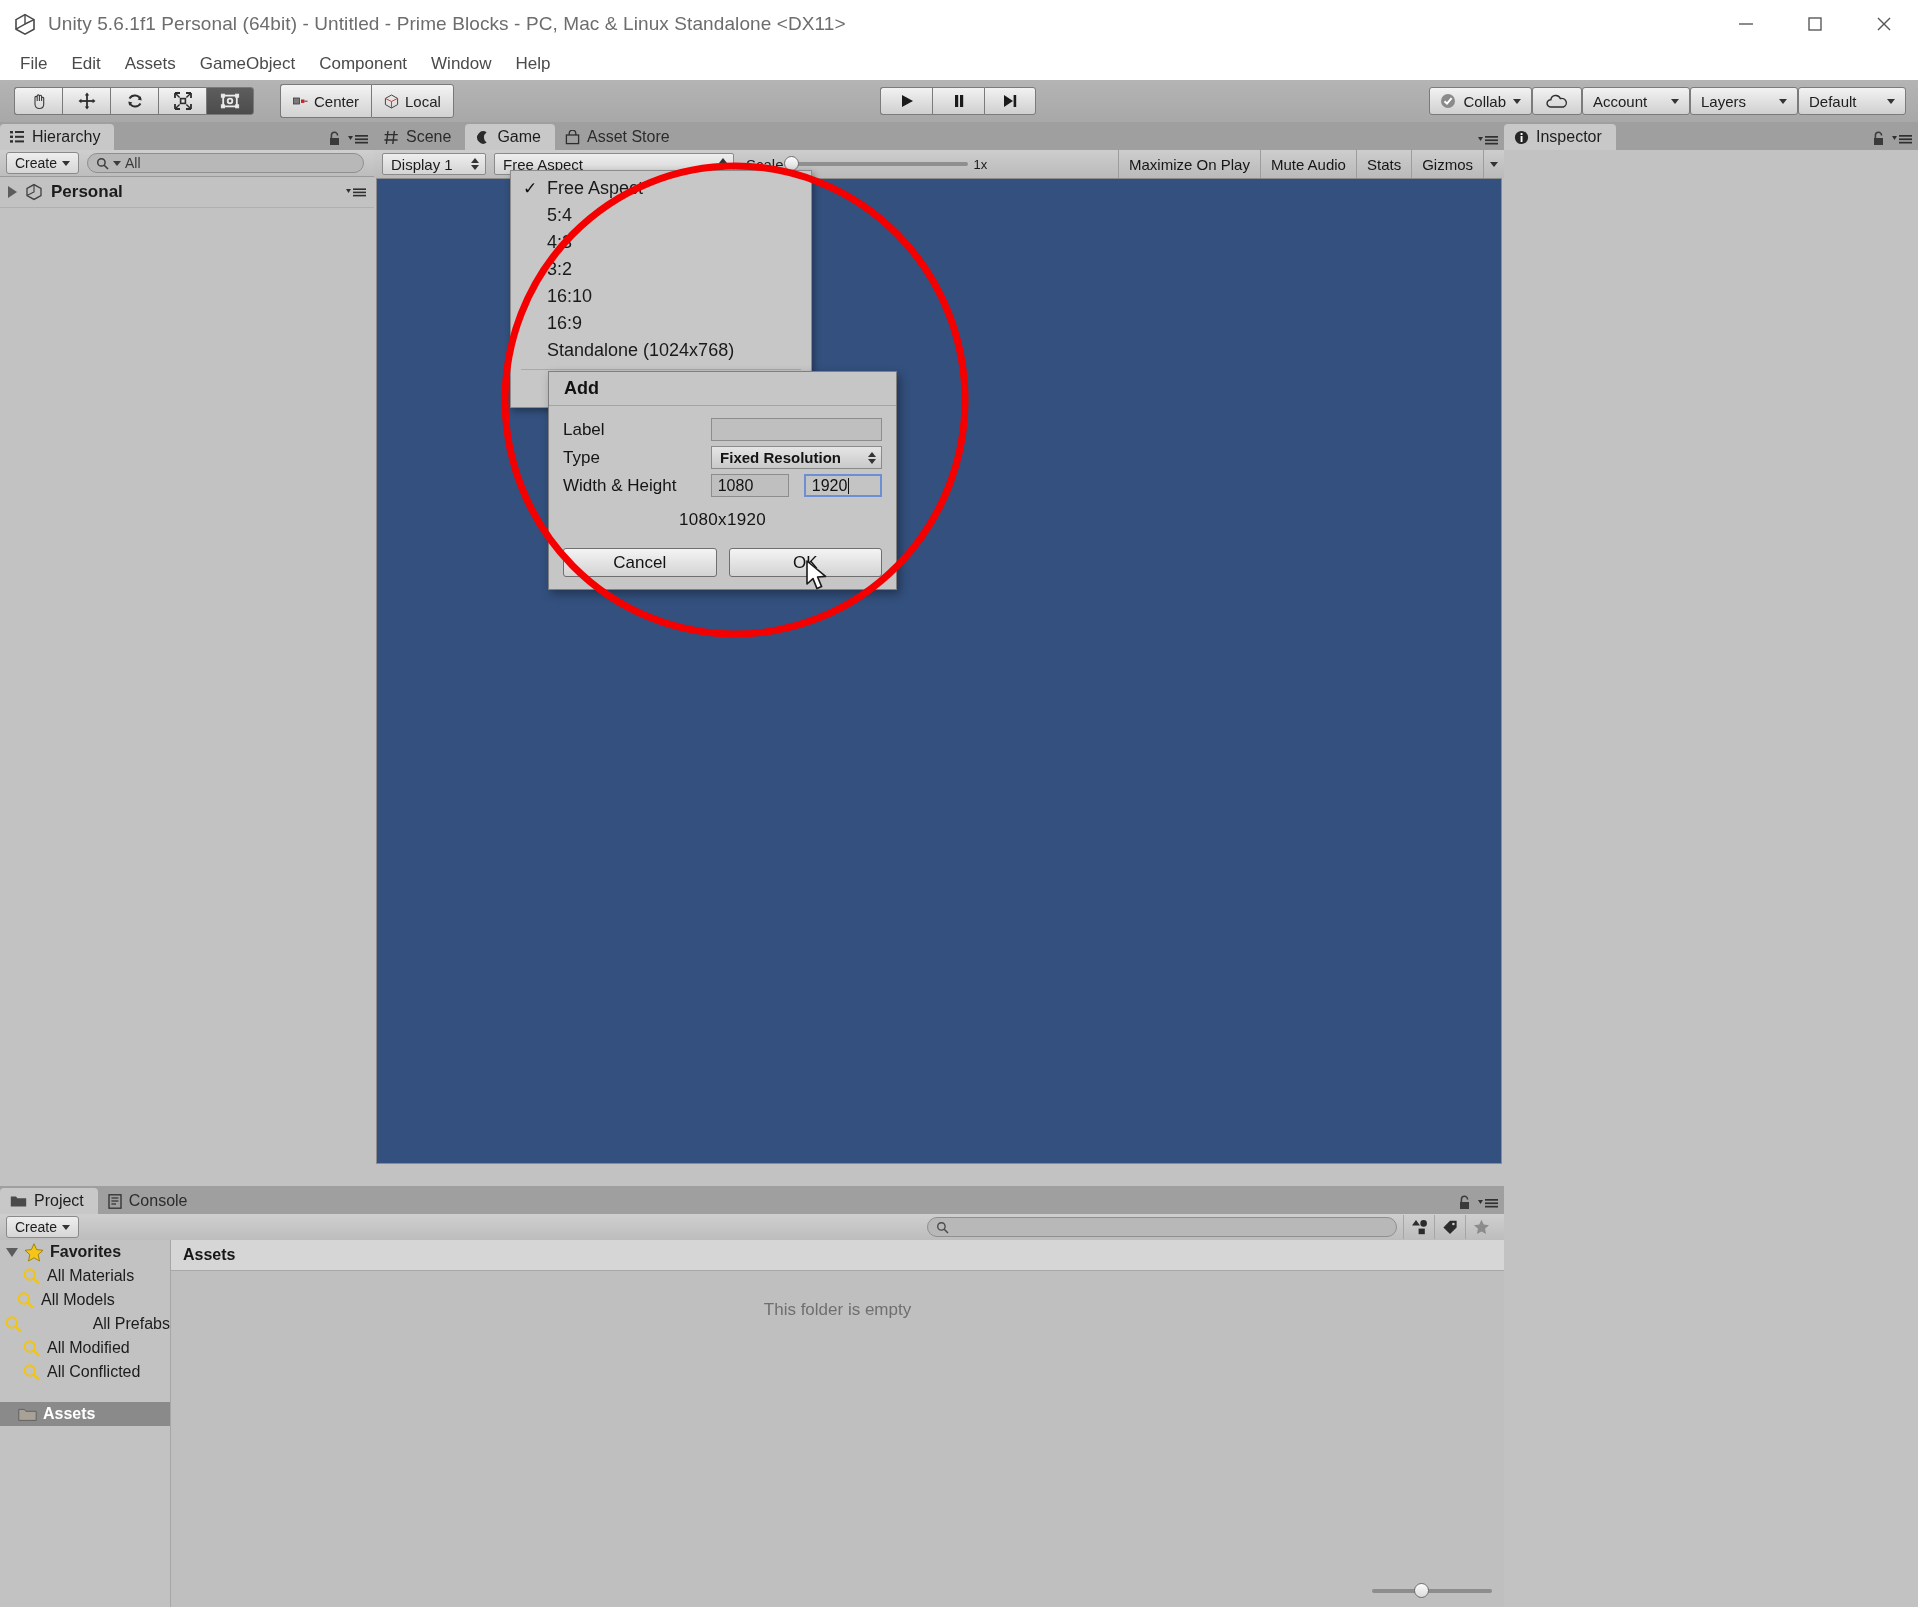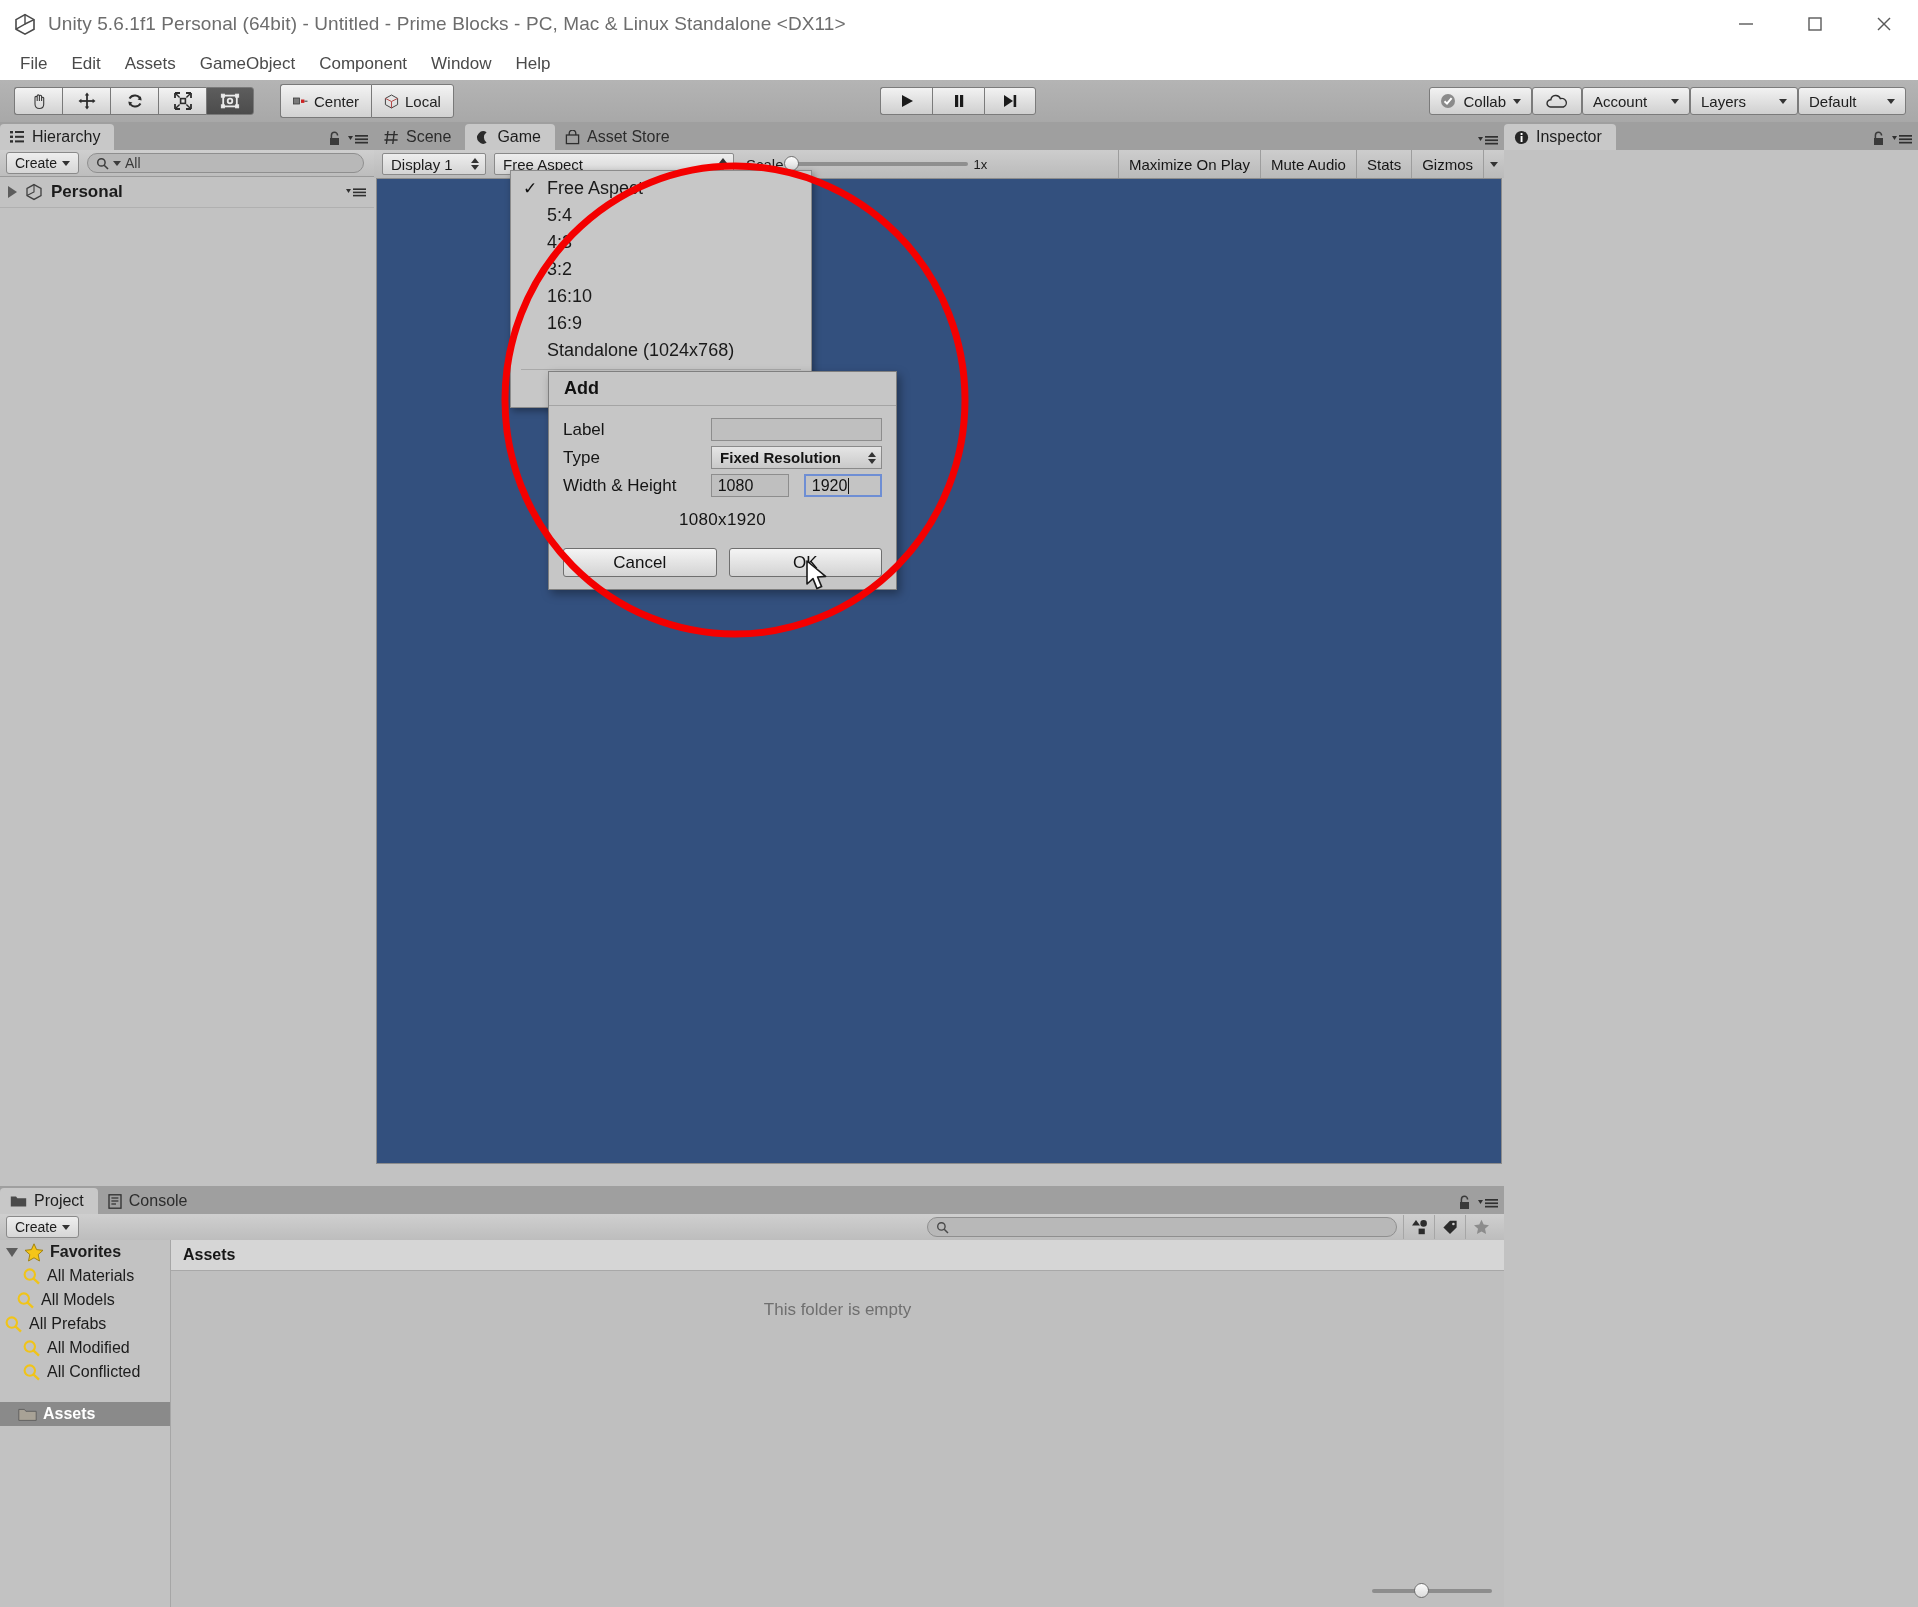--- a/index.html
+++ b/index.html
@@ -746,21 +746,21 @@
         </div>
         <div class="tree-row" style="padding-left:16px;">
           <span class="ic">
             <svg width="19" height="18" viewBox="0 0 19 18">
                 <circle cx="7.8" cy="7.6" r="5.2" fill="none" stroke="#f0c419" stroke-width="2.1"></circle>
                 <line x1="11.4" y1="11.4" x2="17" y2="16.6" stroke="#f0c419" stroke-width="2.4"></line>
               </svg>
           </span>
           <span>All Models</span>
         </div>
-        <div class="tree-row" style="padding-left:4px;">
+        <div class="tree-row" style="padding-left:4px;justify-content:space-between;">
           <span class="ic">
             <svg width="19" height="18" viewBox="0 0 19 18">
                 <circle cx="7.8" cy="7.6" r="5.2" fill="none" stroke="#f0c419" stroke-width="2.1"></circle>
                 <line x1="11.4" y1="11.4" x2="17" y2="16.6" stroke="#f0c419" stroke-width="2.4"></line>
               </svg>
           </span>
           <span>All Prefabs</span>
         </div>
         <div class="tree-row" style="padding-left:22px;">
           <span class="ic">

